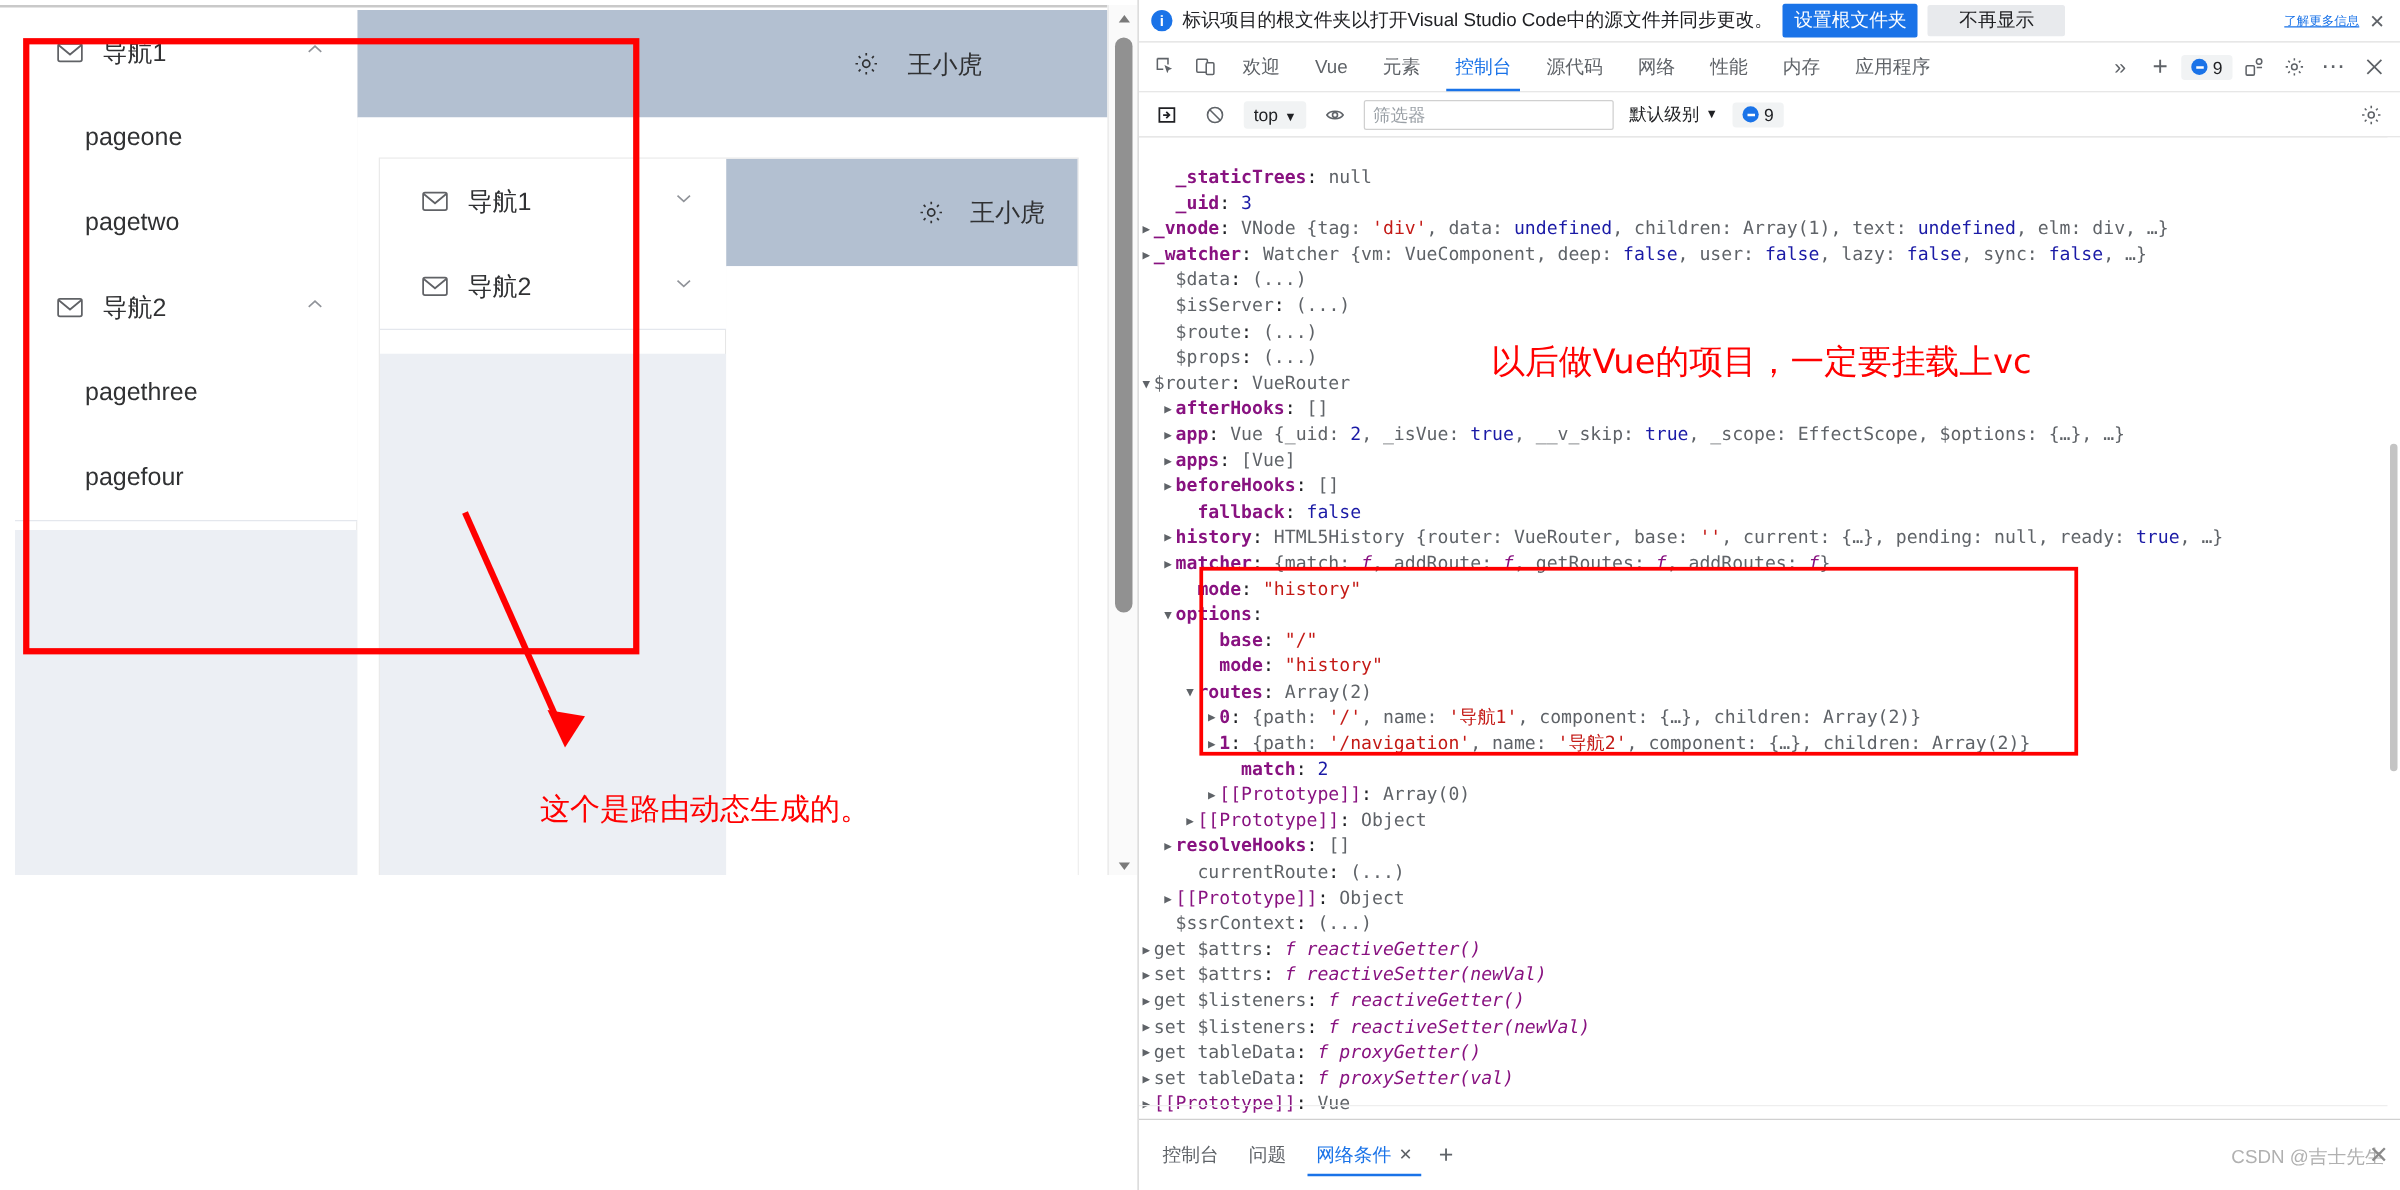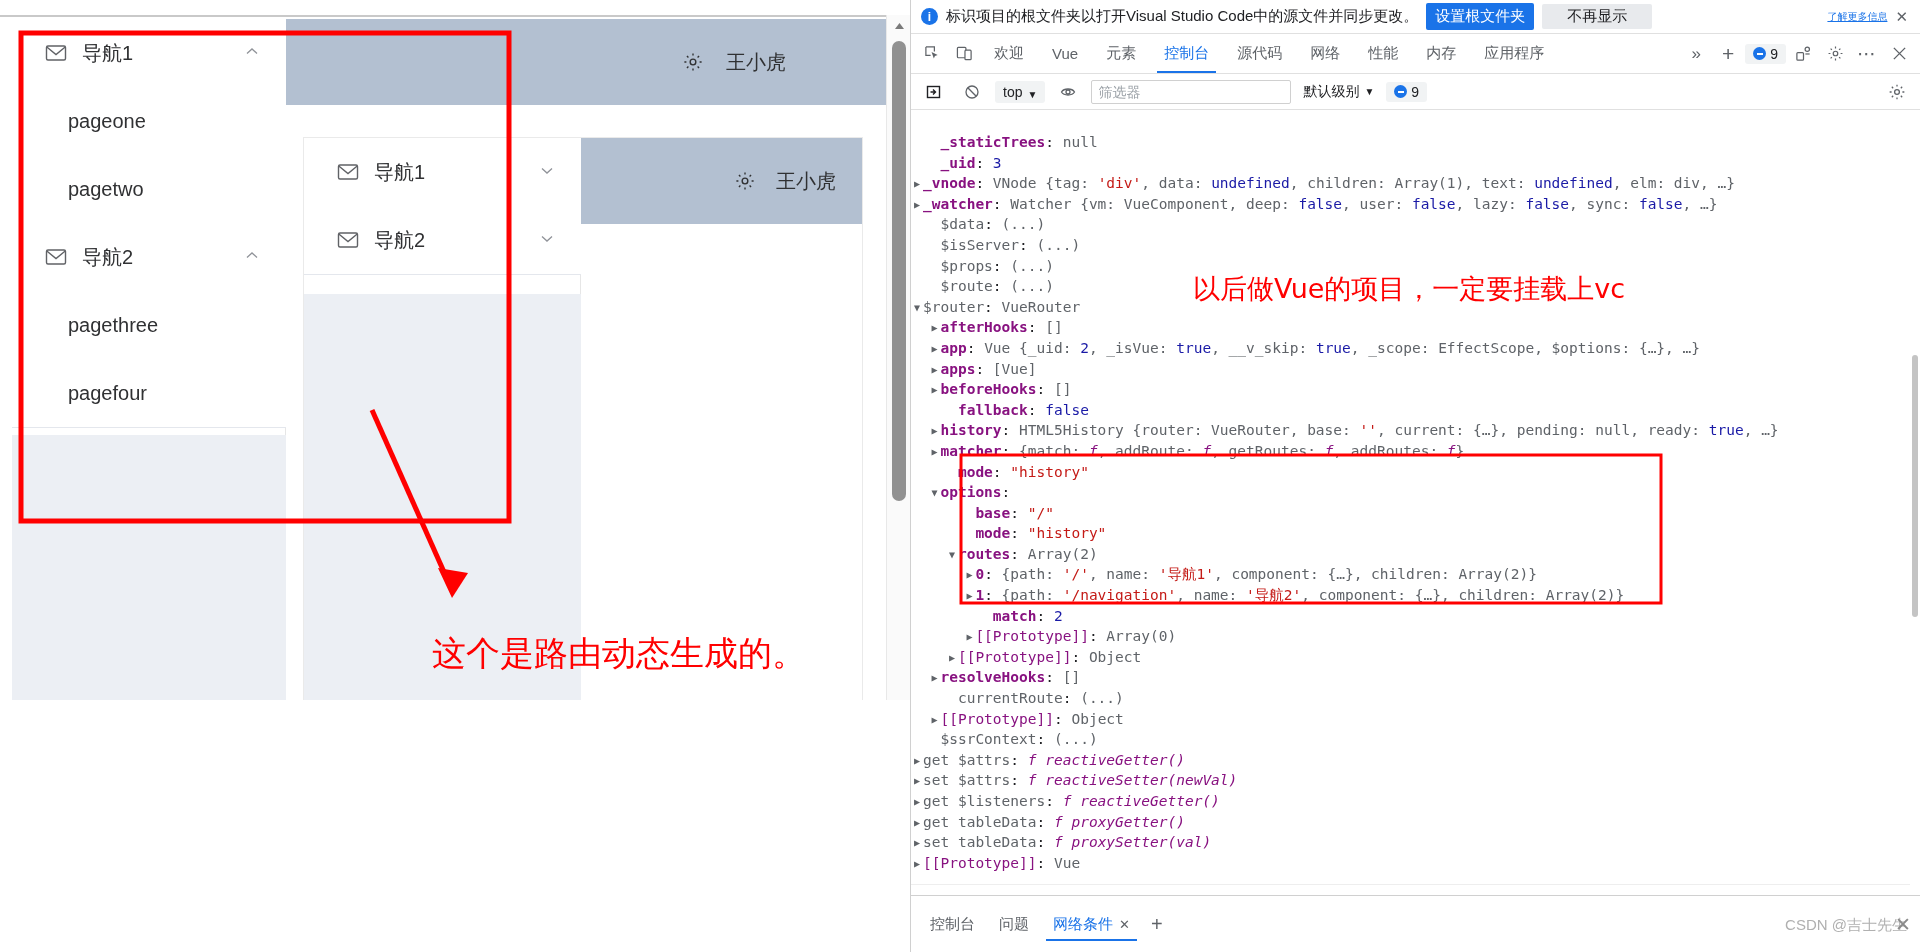--- a/index.html
+++ b/index.html
@@ -12,21 +12,21 @@
   #root { position: relative; width: 1920px; height: 952px; background: #fff; }
 
   
   #browser {
     position: absolute; left: 0; top: 0;
     width: 910px; height: 952px;
     background: #ffffff;
     overflow: hidden;
   }
   #page-canvas {
-    position: absolute; left: 0; top: 15px;
+    position: absolute; left: 0; top: 4px;
     width: 886px; height: 700px;
     background: #ffffff;
   }
   
   .page-topline {
     position: absolute; left: 0; top: 0; width: 886px; height: 2px;
     background: #c9c9c9;
   }
 
   
@@ -146,21 +146,21 @@
   #browser-bottom {
     position: absolute; left: 0; top: 700px; width: 910px; height: 252px;
     background: #ffffff;
   }
 
   
   #anno-left { position: absolute; left: 0; top: 0; width: 910px; height: 952px; pointer-events: none; }
   .anno-text-left {
     position: absolute;
     color: #ff0000;
-    font-size: 34px;
+    font-size: 24px;
     font-family: "DejaVu Sans", "Liberation Sans", sans-serif;
     white-space: nowrap;
   }
 
   
   #devtools {
     position: absolute; left: 910px; top: 0;
     width: 1010px; height: 952px;
     background: #ffffff;
     border-left: 1px solid #d0d0d0;
@@ -630,22 +630,22 @@
     </div>
 
     <div id="dt-console">
       <div id="console-scroll">
           <div class="cline"><span>  </span><span class="tri empty"></span><span class="k-own">_staticTrees</span><span class="k-plain">: </span><span class="v-null">null</span></div>
           <div class="cline"><span>  </span><span class="tri empty"></span><span class="k-own">_uid</span><span class="k-plain">: </span><span class="v-num">3</span></div>
           <div class="cline"><span></span><span class="tri">▶</span><span class="k-own">_vnode</span><span class="k-plain">: </span><span class="v-obj">VNode </span><span class="v-obj">{tag: </span><span class="v-str">'div'</span><span class="v-obj">, data: </span><span class="v-kw">undefined</span><span class="v-obj">, children: Array(1), text: </span><span class="v-kw">undefined</span><span class="v-obj">, elm: div, …}</span></div>
           <div class="cline"><span></span><span class="tri">▶</span><span class="k-own">_watcher</span><span class="k-plain">: </span><span class="v-obj">Watcher </span><span class="v-obj">{vm: VueComponent, deep: </span><span class="v-kw">false</span><span class="v-obj">, user: </span><span class="v-kw">false</span><span class="v-obj">, lazy: </span><span class="v-kw">false</span><span class="v-obj">, sync: </span><span class="v-kw">false</span><span class="v-obj">, …}</span></div>
           <div class="cline"><span>  </span><span class="tri empty"></span><span class="k-gray">$data</span><span class="k-plain">: </span><span class="k-gray">(...)</span></div>
           <div class="cline"><span>  </span><span class="tri empty"></span><span class="k-gray">$isServer</span><span class="k-plain">: </span><span class="k-gray">(...)</span></div>
+          <div class="cline"><span>  </span><span class="tri empty"></span><span class="k-gray">$route</span><span class="k-plain">: </span><span class="k-gray">(...)</span></div>
           <div class="cline"><span>  </span><span class="tri empty"></span><span class="k-gray">$props</span><span class="k-plain">: </span><span class="k-gray">(...)</span></div>
-          <div class="cline"><span>  </span><span class="tri empty"></span><span class="k-gray">$route</span><span class="k-plain">: </span><span class="k-gray">(...)</span></div>
           <div class="cline"><span></span><span class="tri">▼</span><span class="k-gray">$router</span><span class="k-plain">: </span><span class="v-obj">VueRouter</span></div>
           <div class="cline"><span>  </span><span class="tri">▶</span><span class="k-own">afterHooks</span><span class="k-plain">: </span><span class="v-obj">[]</span></div>
           <div class="cline"><span>  </span><span class="tri">▶</span><span class="k-own">app</span><span class="k-plain">: </span><span class="v-obj">Vue </span><span class="v-obj">{_uid: </span><span class="v-num">2</span><span class="v-obj">, _isVue: </span><span class="v-kw">true</span><span class="v-obj">, __v_skip: </span><span class="v-kw">true</span><span class="v-obj">, _scope: EffectScope, $options: {…}, …}</span></div>
           <div class="cline"><span>  </span><span class="tri">▶</span><span class="k-own">apps</span><span class="k-plain">: </span><span class="v-obj">[Vue]</span></div>
           <div class="cline"><span>  </span><span class="tri">▶</span><span class="k-own">beforeHooks</span><span class="k-plain">: </span><span class="v-obj">[]</span></div>
           <div class="cline"><span>    </span><span class="tri empty"></span><span class="k-own">fallback</span><span class="k-plain">: </span><span class="v-kw">false</span></div>
           <div class="cline"><span>  </span><span class="tri">▶</span><span class="k-own">history</span><span class="k-plain">: </span><span class="v-obj">HTML5History </span><span class="v-obj">{router: VueRouter, base: </span><span class="v-str">''</span><span class="v-obj">, current: {…}, pending: </span><span class="v-null">null</span><span class="v-obj">, ready: </span><span class="v-kw">true</span><span class="v-obj">, …}</span></div>
           <div class="cline"><span>  </span><span class="tri">▶</span><span class="k-own">matcher</span><span class="k-plain">: </span><span class="v-obj">{match: </span><span class="fn-mark">f</span><span class="v-obj">, addRoute: </span><span class="fn-mark">f</span><span class="v-obj">, getRoutes: </span><span class="fn-mark">f</span><span class="v-obj">, addRoutes: </span><span class="fn-mark">f</span><span class="v-obj">}</span></div>
           <div class="cline"><span>    </span><span class="tri empty"></span><span class="k-own">mode</span><span class="k-plain">: </span><span class="v-str">"history"</span></div>
           <div class="cline"><span>  </span><span class="tri">▼</span><span class="k-own">options</span><span class="k-plain">:</span></div>
@@ -657,20 +657,21 @@
           <div class="cline"><span>        </span><span class="tri empty"></span><span class="k-own">match</span><span class="k-plain">: </span><span class="v-num">2</span></div>
           <div class="cline"><span>      </span><span class="tri">▶</span><span class="k-proto">[[Prototype]]</span><span class="k-plain">: </span><span class="v-obj">Array(0)</span></div>
           <div class="cline"><span>    </span><span class="tri">▶</span><span class="k-proto">[[Prototype]]</span><span class="k-plain">: </span><span class="v-obj">Object</span></div>
           <div class="cline"><span>  </span><span class="tri">▶</span><span class="k-own">resolveHooks</span><span class="k-plain">: </span><span class="v-obj">[]</span></div>
           <div class="cline"><span>    </span><span class="tri empty"></span><span class="k-gray">currentRoute</span><span class="k-plain">: </span><span class="k-gray">(...)</span></div>
           <div class="cline"><span>  </span><span class="tri">▶</span><span class="k-proto">[[Prototype]]</span><span class="k-plain">: </span><span class="v-obj">Object</span></div>
           <div class="cline"><span>  </span><span class="tri empty"></span><span class="k-gray">$ssrContext</span><span class="k-plain">: </span><span class="k-gray">(...)</span></div>
           <div class="cline"><span></span><span class="tri">▶</span><span class="k-gray">get $attrs</span><span class="k-plain">: </span><span class="fn-mark">f </span><span class="v-fn">reactiveGetter()</span></div>
           <div class="cline"><span></span><span class="tri">▶</span><span class="k-gray">set $attrs</span><span class="k-plain">: </span><span class="fn-mark">f </span><span class="v-fn">reactiveSetter(newVal)</span></div>
           <div class="cline"><span></span><span class="tri">▶</span><span class="k-gray">get $listeners</span><span class="k-plain">: </span><span class="fn-mark">f </span><span class="v-fn">reactiveGetter()</span></div>
+          <div class="cline"><span></span><span class="tri">▶</span><span class="k-gray">set $listeners</span><span class="k-plain">: </span><span class="fn-mark">f </span><span class="v-fn">reactiveSetter(newVal)</span></div>
           <div class="cline"><span></span><span class="tri">▶</span><span class="k-gray">get tableData</span><span class="k-plain">: </span><span class="fn-mark">f </span><span class="v-fn">proxyGetter()</span></div>
           <div class="cline"><span></span><span class="tri">▶</span><span class="k-gray">set tableData</span><span class="k-plain">: </span><span class="fn-mark">f </span><span class="v-fn">proxySetter(val)</span></div>
           <div class="cline"><span></span><span class="tri">▶</span><span class="k-proto">[[Prototype]]</span><span class="k-plain">: </span><span class="v-obj">Vue</span></div>
         </div>
       <div id="console-prompt">
         <span class="prompt-arrow">›</span>
       </div>
     </div>
 
     <div id="dt-scrollbar">

